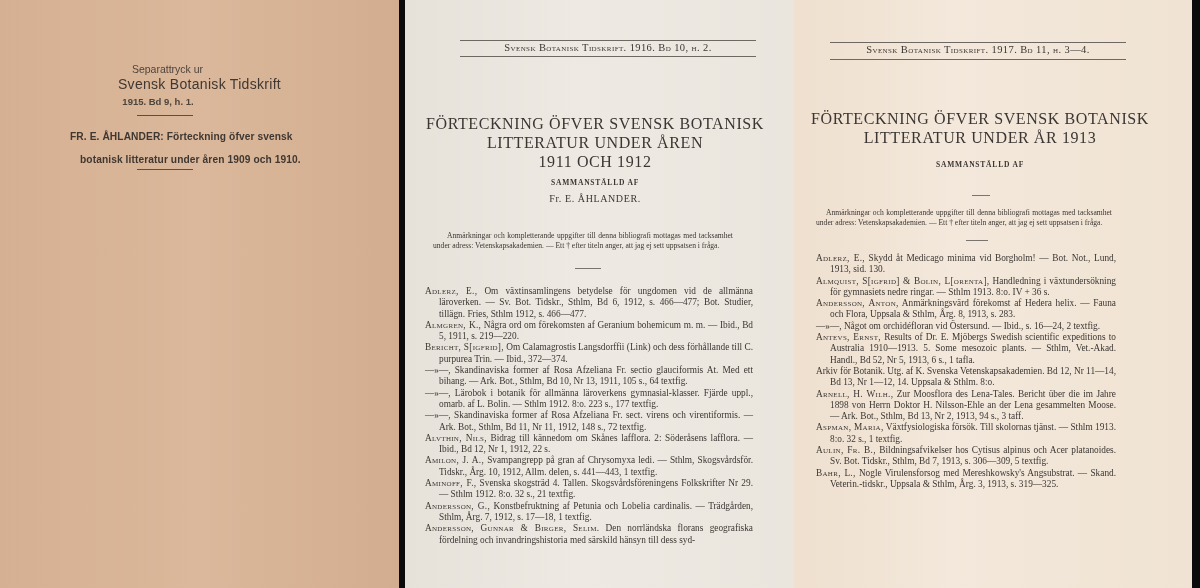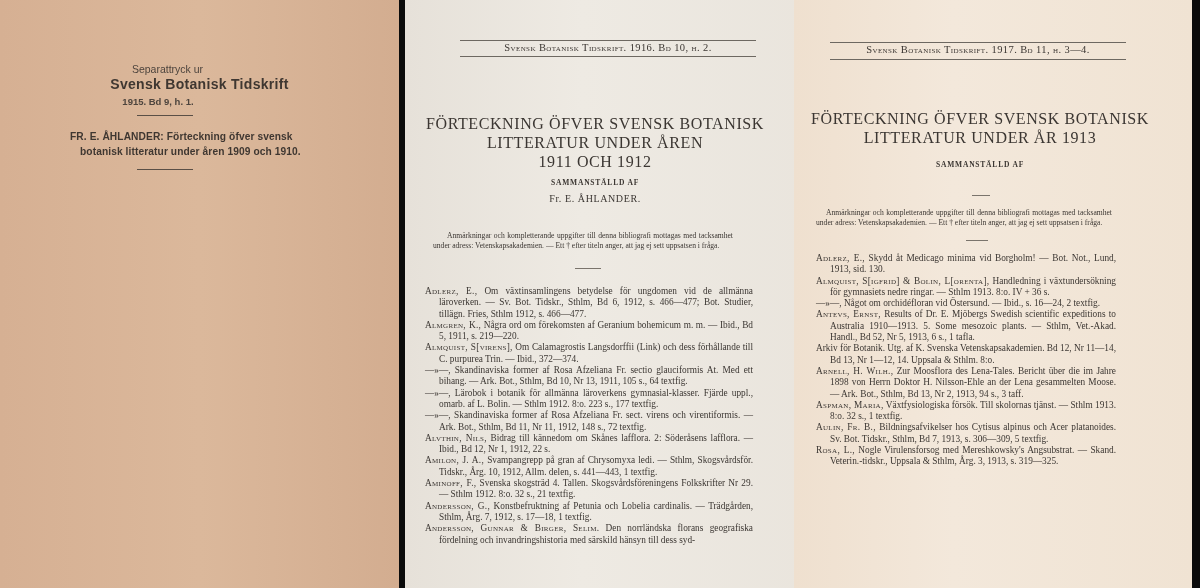--- a/index.html
+++ b/index.html
@@ -13,25 +13,25 @@
   .page { position: absolute; top: 0; height: 588px; overflow: hidden; }
   #p1 { left: 0; width: 399px; background: #d9b496;
         background-image: linear-gradient(90deg, #d6b093 0%, #dbb89b 50%, #d3ad90 100%); }
   #p2 { left: 405px; width: 442px; background: #ebe6de;
         background-image: linear-gradient(90deg, #e6e1d9 0%, #eeeae3 40%, #e9e4dc 100%); }
   #p3 { left: 794px; width: 398px; background: #f2e6d8;
         background-image: linear-gradient(90deg, #efe0cf 0%, #f3e8db 40%, #f0e3d3 100%); }
 
   
   .c-sep { position: absolute; left: 0; width: 335px; top: 63px; text-align: center; font-family: "Liberation Sans", sans-serif; font-size: 10.5px; color: #4d443d; }
-  .c-journal { position: absolute; left: 0; width: 399px; top: 76px; text-align: center; font-family: "Liberation Sans", sans-serif; font-weight: bold; font-size: 14px; letter-spacing: 0.3px; color: #3f3731; }
+  .c-journal { position: absolute; left: 0; width: 399px; top: 76px; text-align: center; font-family: "Liberation Sans", sans-serif; font-weight: normal; font-size: 14px; letter-spacing: 0.3px; color: #3f3731; }
   .c-vol { position: absolute; left: 0; width: 316px; top: 96px; text-align: center; font-family: "Liberation Sans", sans-serif; font-size: 9.5px; font-weight: bold; color: #4d443d; }
   .c-rule { position: absolute; left: 137px; width: 56px; height: 1px; background: #5a4f46; }
   .c-title { position: absolute; left: 70px; width: 260px; top: 129px; font-family: "Liberation Sans", sans-serif; font-weight: bold; font-size: 10.2px; line-height: 15px; color: #3f3731; letter-spacing: 0.1px; }
-  .c-title .l2 { display: block; padding-left: 10px; }
+  .c-title .l2 { display: block; padding-left: 10px; margin-top: 8px; }
 
   
   .hdr { position: absolute; text-align: center; font-size: 10.5px; color: #3b3632; letter-spacing: 0.4px; font-variant: small-caps; }
   .hline { position: absolute; height: 1px; background: #6d6861; }
   .big { position: absolute; text-align: center; font-size: 16px; letter-spacing: 0.6px; line-height: 19px; color: #3b3632; }
   .samm { position: absolute; text-align: center; font-size: 7.5px; letter-spacing: 0.8px; font-weight: bold; color: #3b3632; }
   .auth { position: absolute; text-align: center; font-size: 10px; letter-spacing: 0.6px; color: #3b3632; }
   .note { position: absolute; font-size: 7.6px; line-height: 10px; color: #3b3632; text-align: justify; }
   .srule { position: absolute; height: 1px; background: #7a746c; }
   .entries { position: absolute; font-size: 9.3px; line-height: 11.3px; color: #3b3632; }
@@ -63,21 +63,21 @@
   <div class="big" style="left:20px; width:340px; top:152px;">1911 OCH 1912</div>
   <div class="samm" style="left:20px; width:340px; top:178px;">SAMMANSTÄLLD AF</div>
   <div class="auth" style="left:20px; width:340px; top:193px;">Fr. E. ÅHLANDER.</div>
 
   <div class="note" style="left:28px; width:300px; top:231px; text-indent:14px;">Anmärkningar och kompletterande uppgifter till denna bibliografi mottagas med tacksamhet under adress: Vetenskapsakademien. — Ett † efter titeln anger, att jag ej sett uppsatsen i fråga.</div>
   <div class="srule" style="left:170px; width:26px; top:268px;"></div>
 
   <div class="entries" style="left:20px; width:328px; top:286px;">
     <p class="entry"><span class="sc">Adlerz, E.,</span><span> Om växtinsamlingens betydelse för ungdomen vid de allmänna läroverken. — Sv. Bot. Tidskr., Sthlm, Bd 6, 1912, s. 466—477; Bot. Studier, tillägn. Fries, Sthlm 1912, s. 466—477.</span></p>
     <p class="entry"><span class="sc">Almgren, K.,</span><span> Några ord om förekomsten af Geranium bohemicum m. m. — Ibid., Bd 5, 1911, s. 219—220.</span></p>
-    <p class="entry"><span class="sc">Almquist, S[virens],</span><span> Om Calamagrostis Langsdorffii (Link) och dess förhållande till C. purpurea Trin. — Ibid., 372—374.</span></p>
+    <p class="entry"><span class="sc">Bericht, S[igfrid],</span><span> Om Calamagrostis Langsdorffii (Link) och dess förhållande till C. purpurea Trin. — Ibid., 372—374.</span></p>
     <p class="entry"><span>—»—,</span><span> Skandinaviska former af Rosa Afzeliana Fr. sectio glauciformis At. Med ett bihang. — Ark. Bot., Sthlm, Bd 10, Nr 13, 1911, 105 s., 64 textfig.</span></p>
     <p class="entry"><span>—»—,</span><span> Lärobok i botanik för allmänna läroverkens gymnasial-klasser. Fjärde uppl., omarb. af L. Bolin. — Sthlm 1912. 8:o. 223 s., 177 textfig.</span></p>
     <p class="entry"><span>—»—,</span><span> Skandinaviska former af Rosa Afzeliana Fr. sect. virens och virentiformis. — Ark. Bot., Sthlm, Bd 11, Nr 11, 1912, 148 s., 72 textfig.</span></p>
     <p class="entry"><span class="sc">Alvthin, Nils,</span><span> Bidrag till kännedom om Skånes lafflora. 2: Söderåsens lafflora. — Ibid., Bd 12, Nr 1, 1912, 22 s.</span></p>
     <p class="entry"><span class="sc">Amilon, J. A.,</span><span> Svampangrepp på gran af Chrysomyxa ledi. — Sthlm, Skogsvårdsför. Tidskr., Årg. 10, 1912, Allm. delen, s. 441—443, 1 textfig.</span></p>
     <p class="entry"><span class="sc">Aminoff, F.,</span><span> Svenska skogsträd 4. Tallen. Skogsvårdsföreningens Folkskrifter Nr 29. — Sthlm 1912. 8:o. 32 s., 21 textfig.</span></p>
     <p class="entry"><span class="sc">Andersson, G.,</span><span> Konstbefruktning af Petunia och Lobelia cardinalis. — Trädgården, Sthlm, Årg. 7, 1912, s. 17—18, 1 textfig.</span></p>
     <p class="entry"><span class="sc">Andersson, Gunnar &amp; Birger, Selim.</span><span> Den norrländska florans geografiska fördelning och invandringshistoria med särskild hänsyn till dess syd-</span></p>
   </div>
 </div>
@@ -91,21 +91,22 @@
   <div class="big" style="left:16px; width:340px; top:128px;">LITTERATUR UNDER ÅR 1913</div>
   <div class="samm" style="left:16px; width:340px; top:160px;">SAMMANSTÄLLD AF</div>
   <div class="srule" style="left:178px; width:18px; top:195px;"></div>
 
   <div class="note" style="left:22px; width:296px; top:208px; text-indent:10px;">Anmärkningar och kompletterande uppgifter till denna bibliografi mottagas med tacksamhet under adress: Vetenskapsakademien. — Ett † efter titeln anger, att jag ej sett uppsatsen i fråga.</div>
   <div class="srule" style="left:172px; width:22px; top:240px;"></div>
 
   <div class="entries" style="left:22px; width:300px; top:253px;">
     <p class="entry"><span class="sc">Adlerz, E.,</span><span> Skydd åt Medicago minima vid Borgholm! — Bot. Not., Lund, 1913, sid. 130.</span></p>
     <p class="entry"><span class="sc">Almquist, S[igfrid] &amp; Bolin, L[orenta],</span><span> Handledning i växtundersökning för gymnasiets nedre ringar. — Sthlm 1913. 8:o. IV + 36 s.</span></p>
+    <p class="entry"><span class="sc">Andersson, Anton,</span><span> Anmärkningsvärd förekomst af Hedera helix. — Fauna och Flora, Uppsala &amp; Sthlm, Årg. 8, 1913, s. 283.</span></p>
     <p class="entry"><span>—»—,</span><span> Något om orchidéfloran vid Östersund. — Ibid., s. 16—24, 2 textfig.</span></p>
     <p class="entry"><span class="sc">Antevs, Ernst,</span><span> Results of Dr. E. Mjöbergs Swedish scientific expeditions to Australia 1910—1913. 5. Some mesozoic plants. — Sthlm, Vet.-Akad. Handl., Bd 52, Nr 5, 1913, 6 s., 1 tafla.</span></p>
     <p class="entry"><span>Arkiv för Botanik.</span><span> Utg. af K. Svenska Vetenskapsakademien. Bd 12, Nr 11—14, Bd 13, Nr 1—12, 14. Uppsala &amp; Sthlm. 8:o.</span></p>
     <p class="entry"><span class="sc">Arnell, H. Wilh.,</span><span> Zur Moosflora des Lena-Tales. Bericht über die im Jahre 1898 von Herrn Doktor H. Nilsson-Ehle an der Lena gesammelten Moose. — Ark. Bot., Sthlm, Bd 13, Nr 2, 1913, 94 s., 3 taff.</span></p>
     <p class="entry"><span class="sc">Aspman, Maria,</span><span> Växtfysiologiska försök. Till skolornas tjänst. — Sthlm 1913. 8:o. 32 s., 1 textfig.</span></p>
     <p class="entry"><span class="sc">Aulin, Fr. B.,</span><span> Bildningsafvikelser hos Cytisus alpinus och Acer platanoides. Sv. Bot. Tidskr., Sthlm, Bd 7, 1913, s. 306—309, 5 textfig.</span></p>
-    <p class="entry"><span class="sc">Rosa, L.,</span><span> Nogle Virulensforsog med Mereshkowsky's Angsubstrat. — Skand. Veterin.-tidskr., Uppsala &amp; Sthlm, Årg. 3, 1913, s. 319—325.</span></p>
+    <p class="entry"><span class="sc">Bahr, L.,</span><span> Nogle Virulensforsog med Mereshkowsky's Angsubstrat. — Skand. Veterin.-tidskr., Uppsala &amp; Sthlm, Årg. 3, 1913, s. 319—325.</span></p>
   </div>
 </div>
 
 </body></html>

